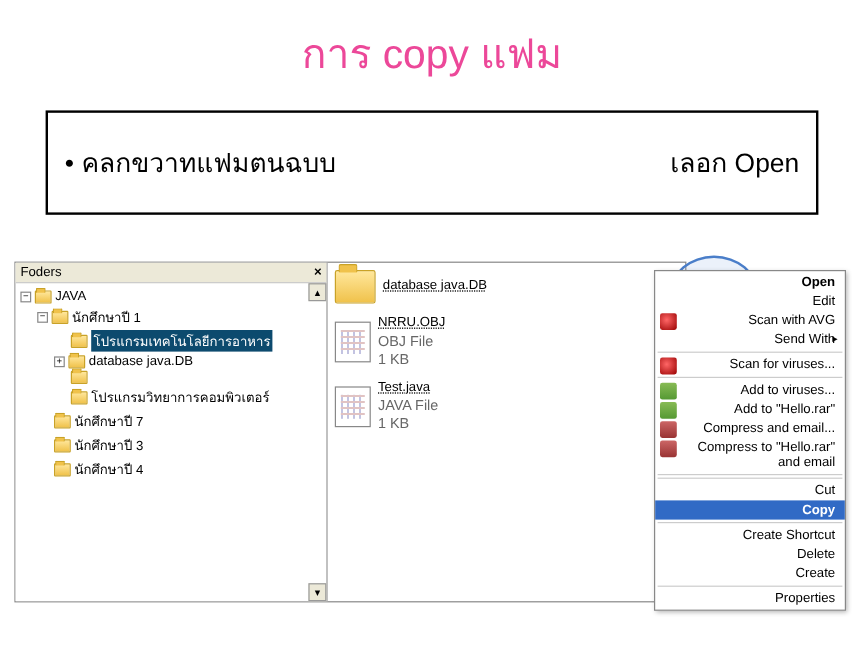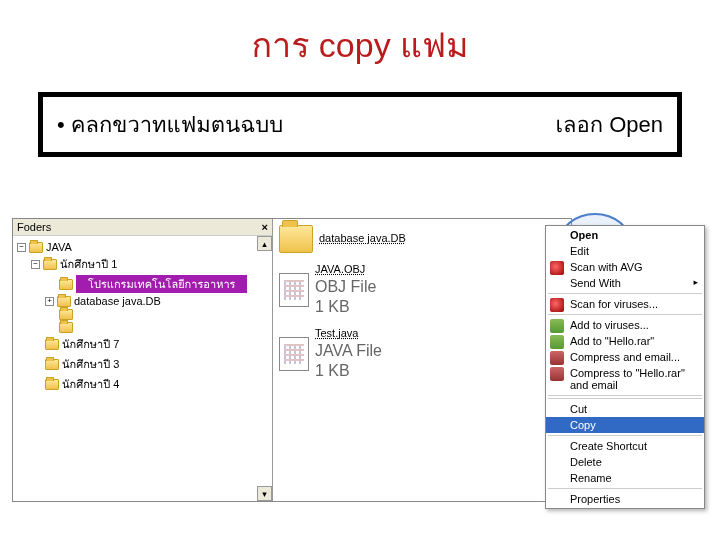--- a/index.html
+++ b/index.html
@@ -1,50 +1,50 @@
 <!DOCTYPE html>
 <html><head>
 <meta charset="utf-8">
 <style>
   * { box-sizing: border-box; margin: 0; padding: 0; }
   body { width: 720px; height: 540px; background: #fff; font-family: Tahoma, Arial, sans-serif; position: relative; overflow: hidden; }
-  .slide-title { font-size: 34px; text-align: center; padding: 18px 0 10px; color: #b91c1c; }
-  .bullet-box { border: 5px solid #000000; margin: 10px 38px 0; padding: 10px 14px; display: flex; justify-content: space-between; font-size: 22px; }
+  .slide-title { font-size: 34px; text-align: center; padding: 18px 0 10px; color: #ec4899; }
+  .bullet-box { border: 2px solid #000000; margin: 10px 38px 0; padding: 24px 14px; display: flex; justify-content: space-between; font-size: 22px; }
   .bullet-left::before { content: "• "; }
   .explorer { position: absolute; left: 12px; top: 218px; width: 560px; height: 284px; border: 1px solid #888; display: flex; background: #fff; font-size: 11px; }
   .folders-pane { width: 260px; border-right: 1px solid #999; background: #fff; display: flex; flex-direction: column; }
   .folders-header { background: #ece9d8; padding: 2px 4px; display: flex; justify-content: space-between; border-bottom: 1px solid #ccc; font-size: 11px; }
   .close-x { font-weight: bold; cursor: default; }
   .tree { padding: 4px 0 4px 4px; position: relative; }
   .tree-item { display: flex; align-items: center; gap: 3px; padding: 1px 0; white-space: nowrap; }
   .tree-toggle { width: 9px; height: 9px; border: 1px solid #888; display: inline-flex; align-items: center; justify-content: center; font-size: 8px; line-height: 1; background: #fff; }
   .tree-spacer { display: inline-block; width: 11px; }
   .folder-icon { width: 14px; height: 11px; background: linear-gradient(#ffe79c,#f0c24b); border: 1px solid #c9a227; border-radius: 1px; display: inline-block; position: relative; }
   .folder-icon::before { content:""; position:absolute; top:-3px; left:0; width:6px; height:3px; background:#f0c24b; border:1px solid #c9a227; border-bottom:none; border-radius:1px 1px 0 0;}
   .indent1 { padding-left: 14px; }
   .indent2 { padding-left: 28px; }
-  .selected { background: #a21caf; color: #fff; padding: 0 12px; }
+  .selected { background: #0c4a6e; color: #fff; padding: 0 2px; }
   .scroll-arrow { position: absolute; right: 0; width: 15px; height: 15px; background: #ece9d8; border: 1px solid #999; display: flex; align-items: center; justify-content: center; font-size: 9px; }
   .arrow-up { top: 0; }
   .arrow-down { bottom: 0; }
   .files-pane { flex: 1; padding: 6px; }
   .file-item { display: flex; align-items: center; gap: 6px; margin-bottom: 10px; }
   .folder-big { width: 34px; height: 28px; background: linear-gradient(#ffe79c,#f0c24b); border: 1px solid #c9a227; border-radius: 2px; position: relative; }
   .folder-big::before { content:""; position:absolute; top:-6px; left:2px; width:14px; height:6px; background:#f0c24b; border:1px solid #c9a227; border-bottom:none; border-radius:2px 2px 0 0;}
   .file-icon { width: 30px; height: 34px; border: 1px solid #888; background: #fff; position: relative; }
   .file-icon::after { content:""; position:absolute; top:6px; left:4px; right:4px; bottom:6px; background: repeating-linear-gradient(#a55 0 2px, transparent 2px 5px), repeating-linear-gradient(90deg,#55a 0 2px,transparent 2px 5px); opacity:.35;}
   .file-meta { line-height: 1.25; }
   .file-name { text-decoration: underline dotted; }
-  .file-sub { color: #666; font-size: 16px; }
+  .file-sub { color: #666; font-size: 12px; }
   .sel-ring { position: absolute; border: 2px solid #4a7ec9; border-radius: 50%; background: rgba(120,160,220,.15); }
   .ring1 { left: 558px; top: 213px; width: 74px; height: 62px; }
   .context-menu { position: absolute; left: 545px; top: 225px; width: 160px; background: #fff; border: 1px solid #888; box-shadow: 2px 2px 4px rgba(0,0,0,.3); font-size: 11px; padding: 1px 0; }
-  .cm-item { padding: 2px 8px 2px 24px; position: relative; }
+  .cm-item { padding: 2px 8px 2px 24px; position: relative; text-align: right; }
   .cm-item.bold { font-weight: bold; }
-  .cm-item.hi { background: #316ac5; color: #fff; }
+  .cm-item.hi { background: #316ac5; color: #fff; font-weight: bold; }
   .cm-sep { height: 1px; background: #ccc; margin: 2px 2px; }
   .cm-arrow::after { content: "▸"; position: absolute; right: 6px; font-size: 9px; }
   .cm-icon { position: absolute; left: 4px; width: 14px; height: 14px; border-radius: 2px; }
   .ic-avg { background: radial-gradient(circle at 40% 40%, #f66, #900); }
   .ic-rar { background: linear-gradient(#8b5,#593); }
   .ic-book { background: linear-gradient(#c66,#933); }
 </style>
 </head>
 <body>
 
@@ -84,20 +84,21 @@
             <span class="folder-icon"></span>
             <span>database java.DB</span>
           </div>
           <div class="tree-item indent2">
             <span class="tree-spacer"></span>
             <span class="folder-icon"></span>
           </div>
           <div class="tree-item indent2">
             <span class="tree-spacer"></span>
             <span class="folder-icon"></span>
+            <span>โปรแกรมวิทยาการคอมพิวเตอร์</span>
           </div>
           <div class="tree-item indent1">
             <span class="tree-spacer"></span>
             <span class="folder-icon"></span>
             <span>นักศึกษาปี 7</span>
           </div>
           <div class="tree-item indent1">
             <span class="tree-spacer"></span>
             <span class="folder-icon"></span>
             <span>นักศึกษาปี 3</span>
@@ -114,21 +115,21 @@
   <div class="files-pane" id="files-container">
       <div class="file-item">
         <div class="folder-big"></div>
         <div class="file-meta">
           <div class="file-name">database java.DB</div>
         </div>
       </div>
       <div class="file-item">
         <div class="file-icon"></div>
         <div class="file-meta">
-          <div class="file-name">JAVA.OBJ</div>
+          <div class="file-name">NRRU.OBJ</div>
           <div class="file-sub">OBJ File</div>
           <div class="file-sub">1 KB</div>
         </div>
       </div>
       <div class="file-item">
         <div class="file-icon"></div>
         <div class="file-meta">
           <div class="file-name">Test.java</div>
           <div class="file-sub">JAVA File</div>
           <div class="file-sub">1 KB</div>
@@ -151,16 +152,16 @@
   <div class="cm-item"><span class="cm-icon ic-rar"></span><span>Add to "Hello.rar"</span></div>
   <div class="cm-item"><span class="cm-icon ic-book"></span><span>Compress and email...</span></div>
   <div class="cm-item"><span class="cm-icon ic-book"></span><span>Compress to "Hello.rar" and email</span></div>
   <div class="cm-sep"></div>
   <div class="cm-sep"></div>
   <div class="cm-item">Cut</div>
   <div class="cm-item hi">Copy</div>
   <div class="cm-sep"></div>
   <div class="cm-item">Create Shortcut</div>
   <div class="cm-item">Delete</div>
-  <div class="cm-item">Rename</div>
+  <div class="cm-item">Create</div>
   <div class="cm-sep"></div>
   <div class="cm-item">Properties</div>
 </div>
 
 </body></html>

